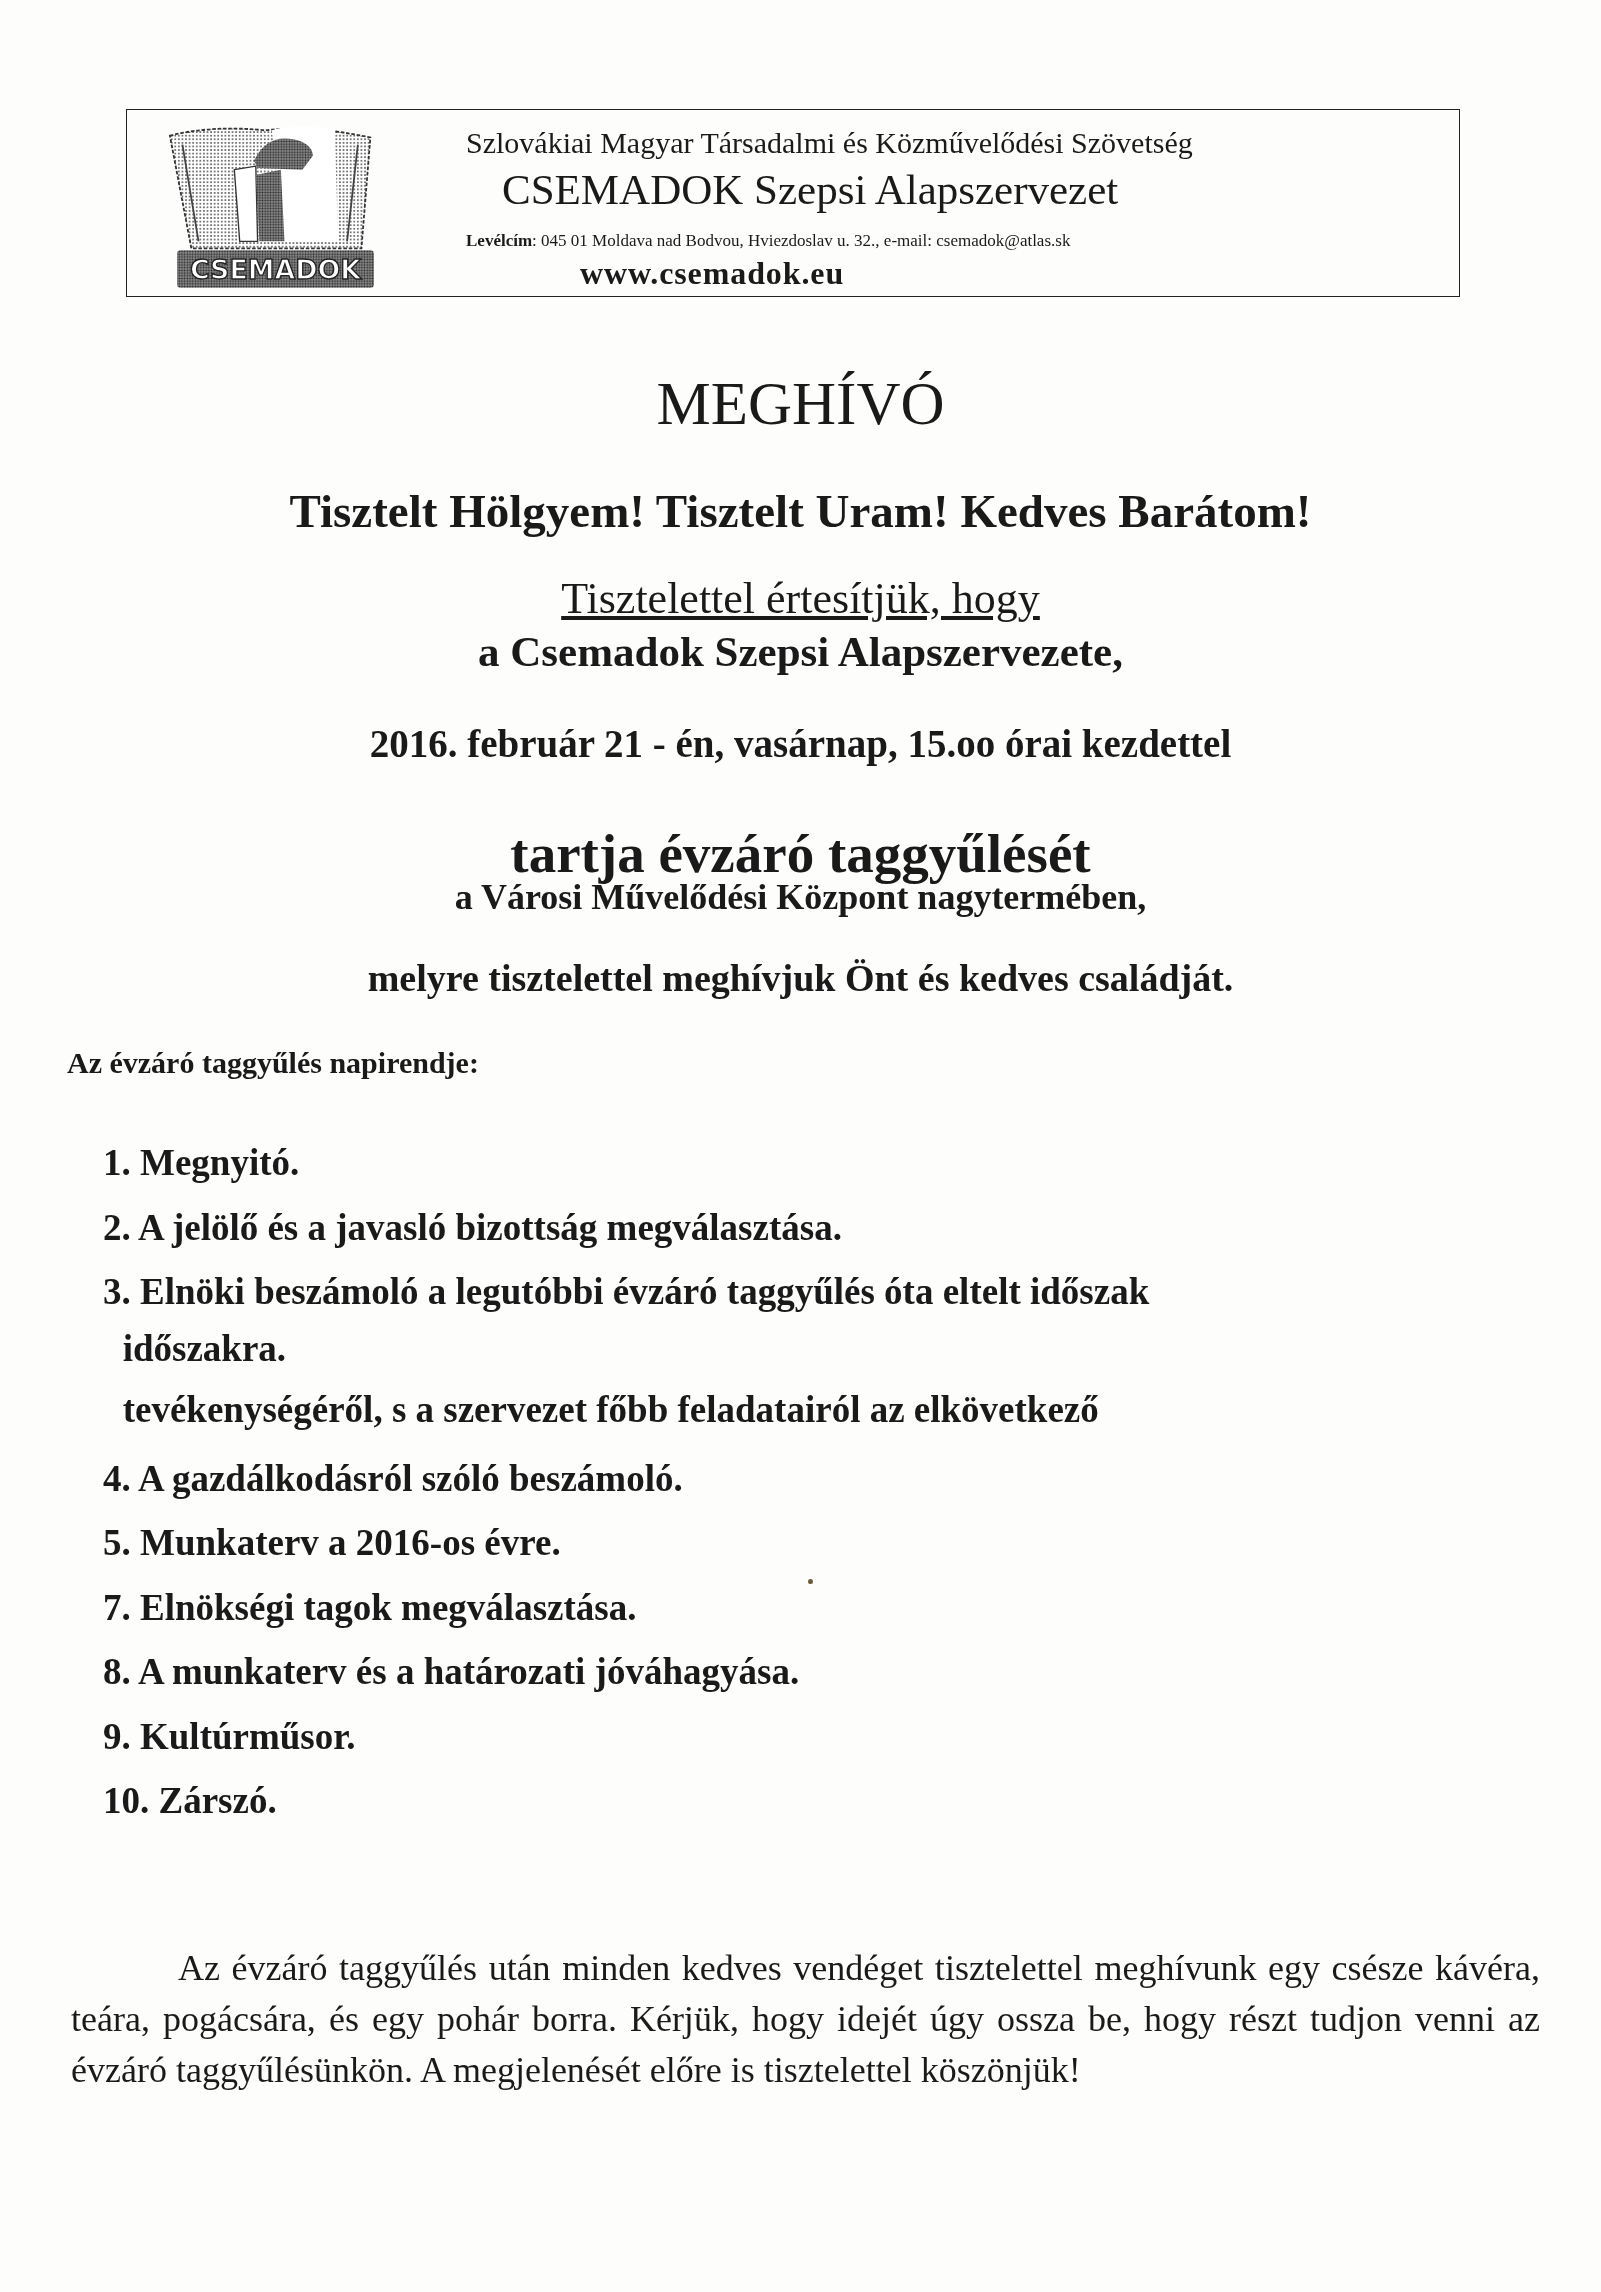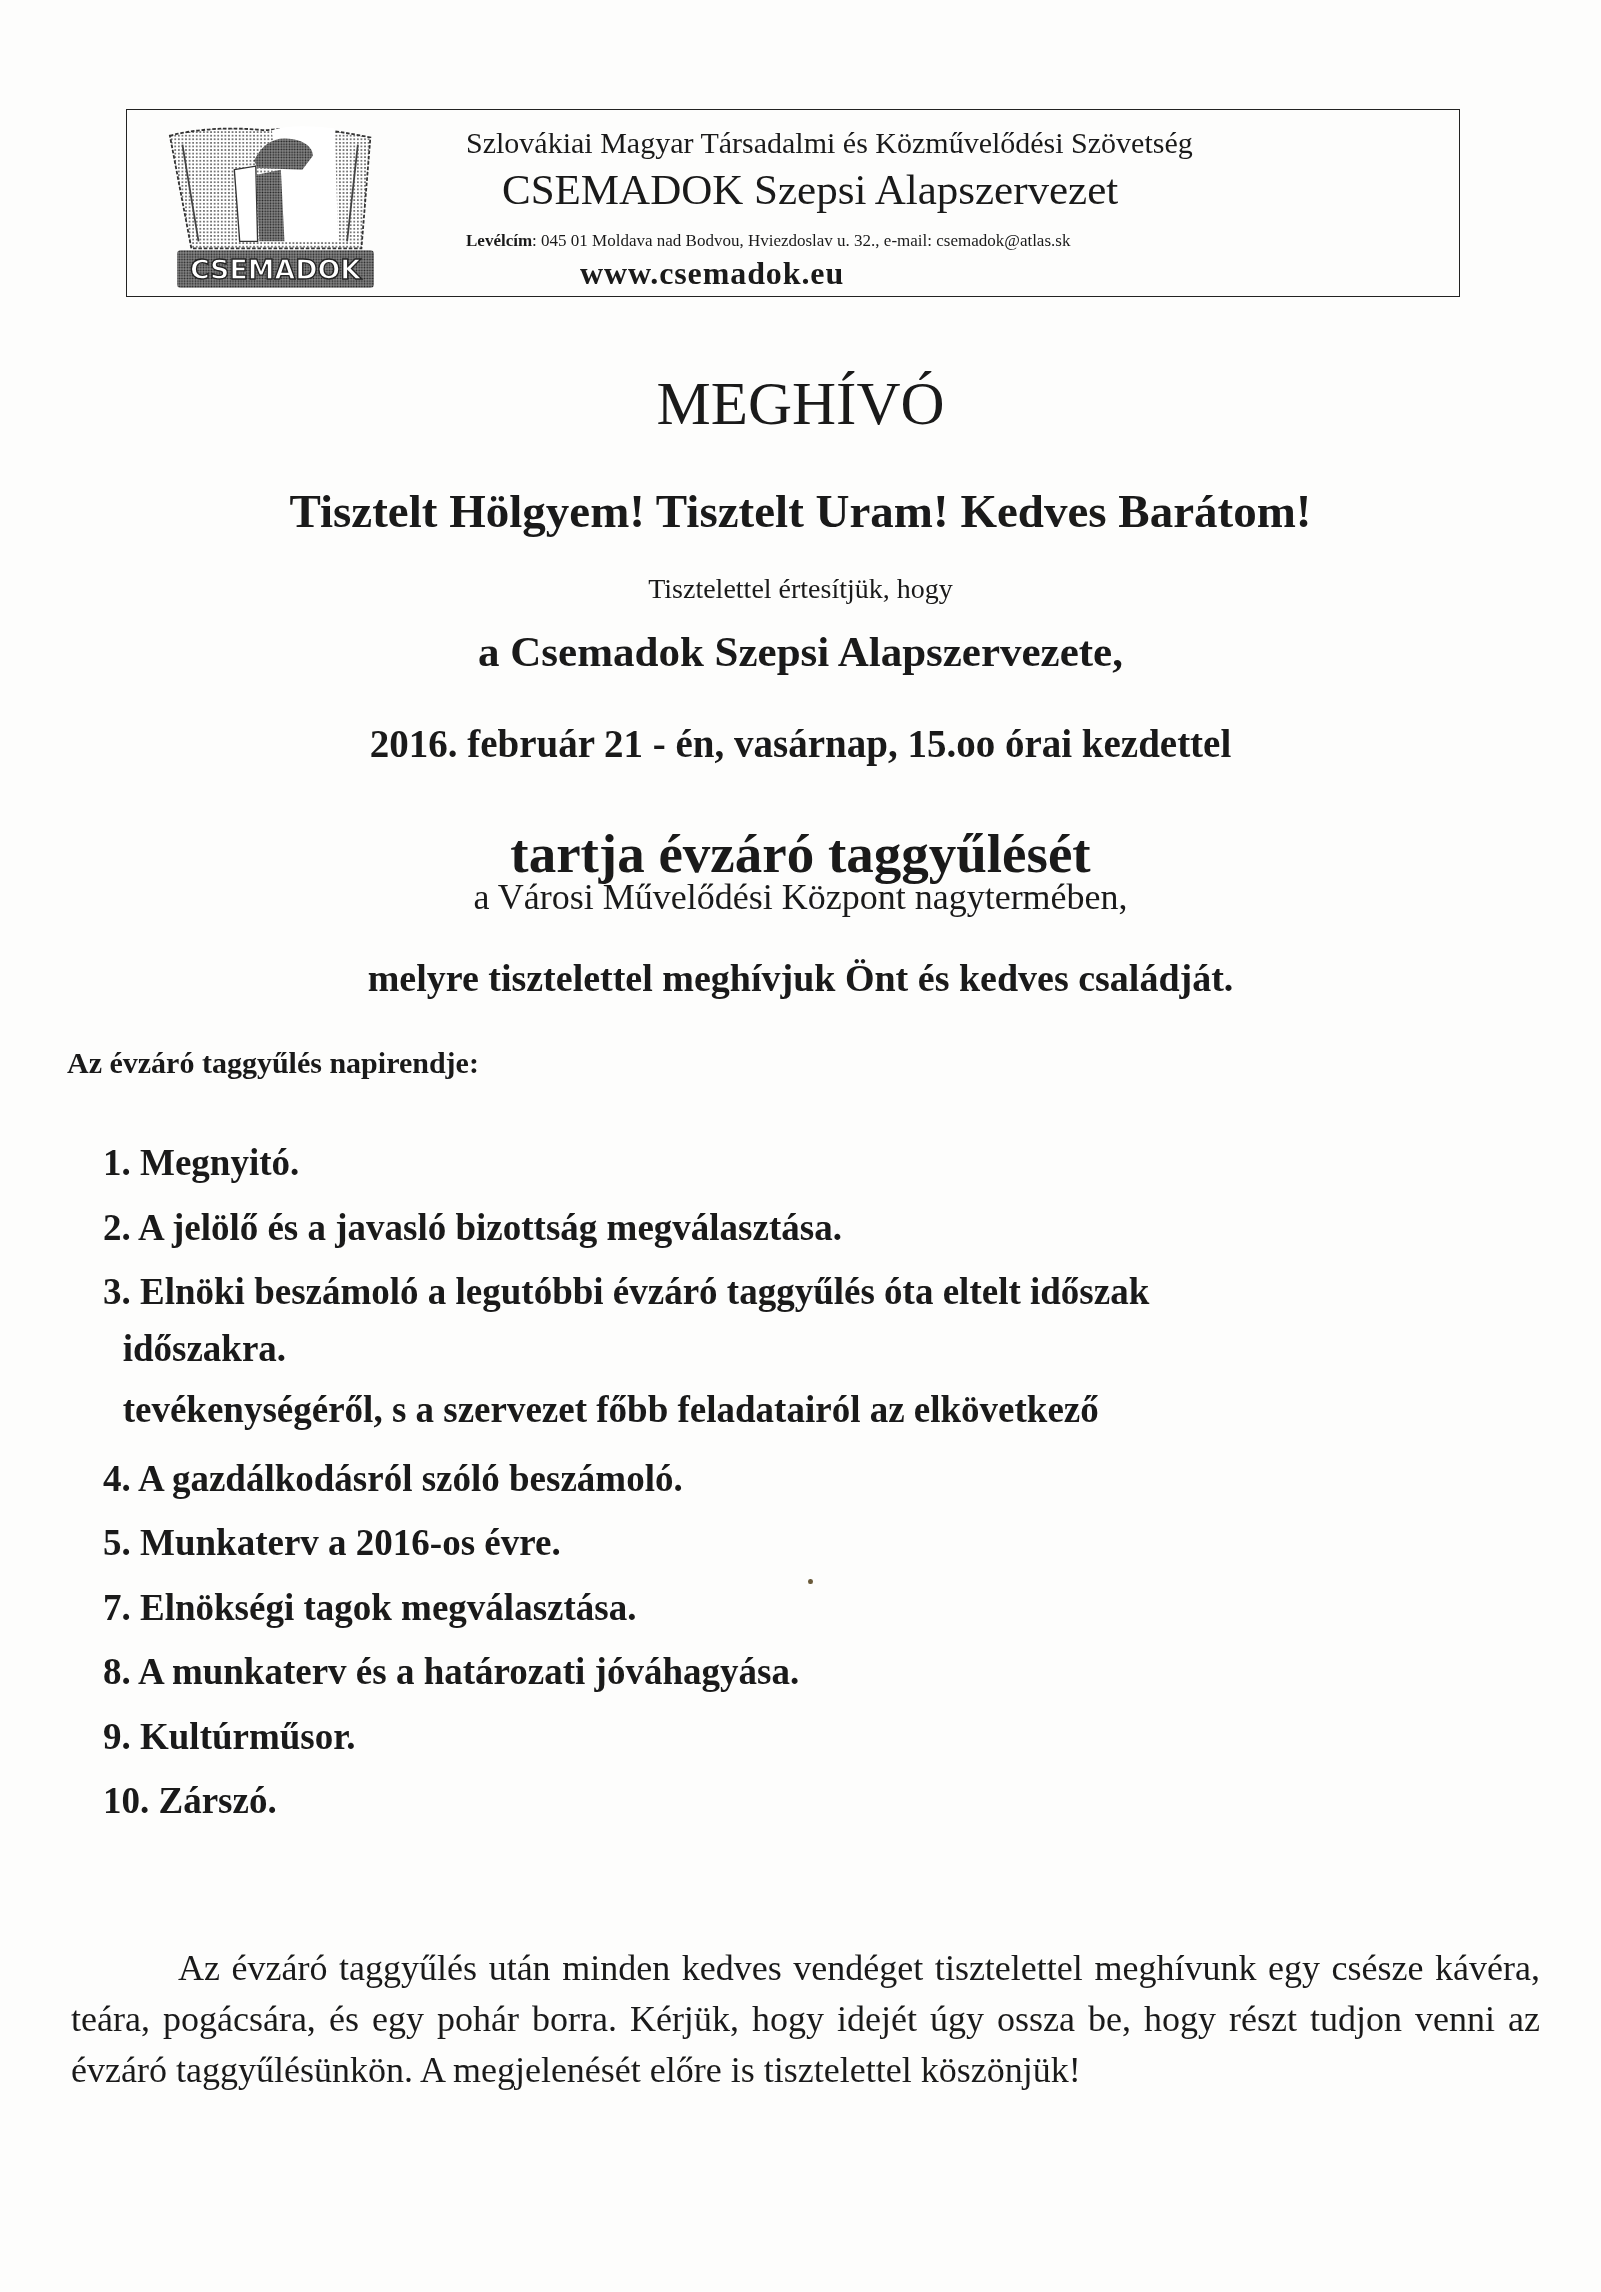--- a/index.html
+++ b/index.html
@@ -15,25 +15,25 @@
     }
     .logo { left: 159px; top: 116px; width: 233px; height: 179px; }
     .org-line { left: 466px; top: 126px; font-size: 30px; white-space: nowrap; }
     .org-name { left: 502px; top: 165px; font-size: 43px; white-space: nowrap; }
     .address { left: 466px; top: 231px; font-size: 17px; white-space: nowrap; }
     .address b { font-weight: bold; }
     .website { left: 580px; top: 255px; font-size: 32px; font-weight: bold; white-space: nowrap; letter-spacing: 0.9px;}
     .center { left: 0; width: 1601px; text-align: center; white-space: nowrap; }
     .title { top: 369px; font-size: 61px; }
     .greeting { top: 484px; font-size: 47px; font-weight: bold; }
-    .intro1 { top: 573px; font-size: 28px; }
+    .intro1 { top: 573px; font-size: 44px; text-decoration: underline; }
     .intro2 { top: 627px; font-size: 43px; font-weight: bold; }
     .datetime { top: 721px; font-size: 39px; font-weight: bold; }
     .event1 { top: 822px; font-size: 55px; font-weight: bold; }
-    .event2 { top: 876px; font-size: 36px; font-weight: normal; }
+    .event2 { top: 876px; font-size: 36px; font-weight: bold; }
     .invite { top: 956px; font-size: 38px; font-weight: bold; }
     .agenda-title { left: 67px; top: 1046px; font-size: 30px; font-weight: bold; white-space: nowrap; }
     .agenda { left: 103px; top: 1137px; width: 1397px; margin: 0; padding: 0; list-style: none; }
     .agenda li { font-size: 37px; font-weight: bold; line-height: 52px; margin-bottom: 12.5px; white-space: nowrap; }
     .agenda li.wrap { white-space: normal; }
     .agenda li .cont { display: block; padding-left: 19.7px; line-height: 61px; }
     .closing {
       left: 67px; top: 1939px; width: 1469px; font-size: 36px; line-height: 51px;
       text-align: justify; text-indent: 107px; margin: 4px;
     }

